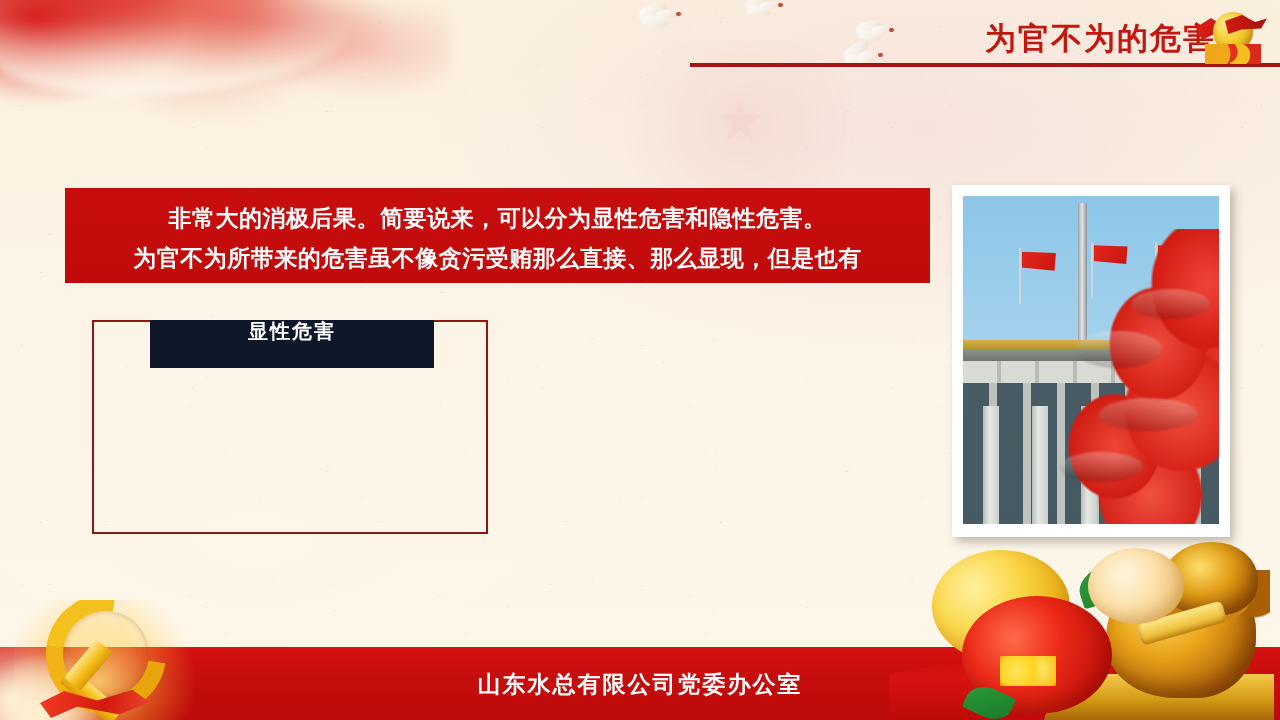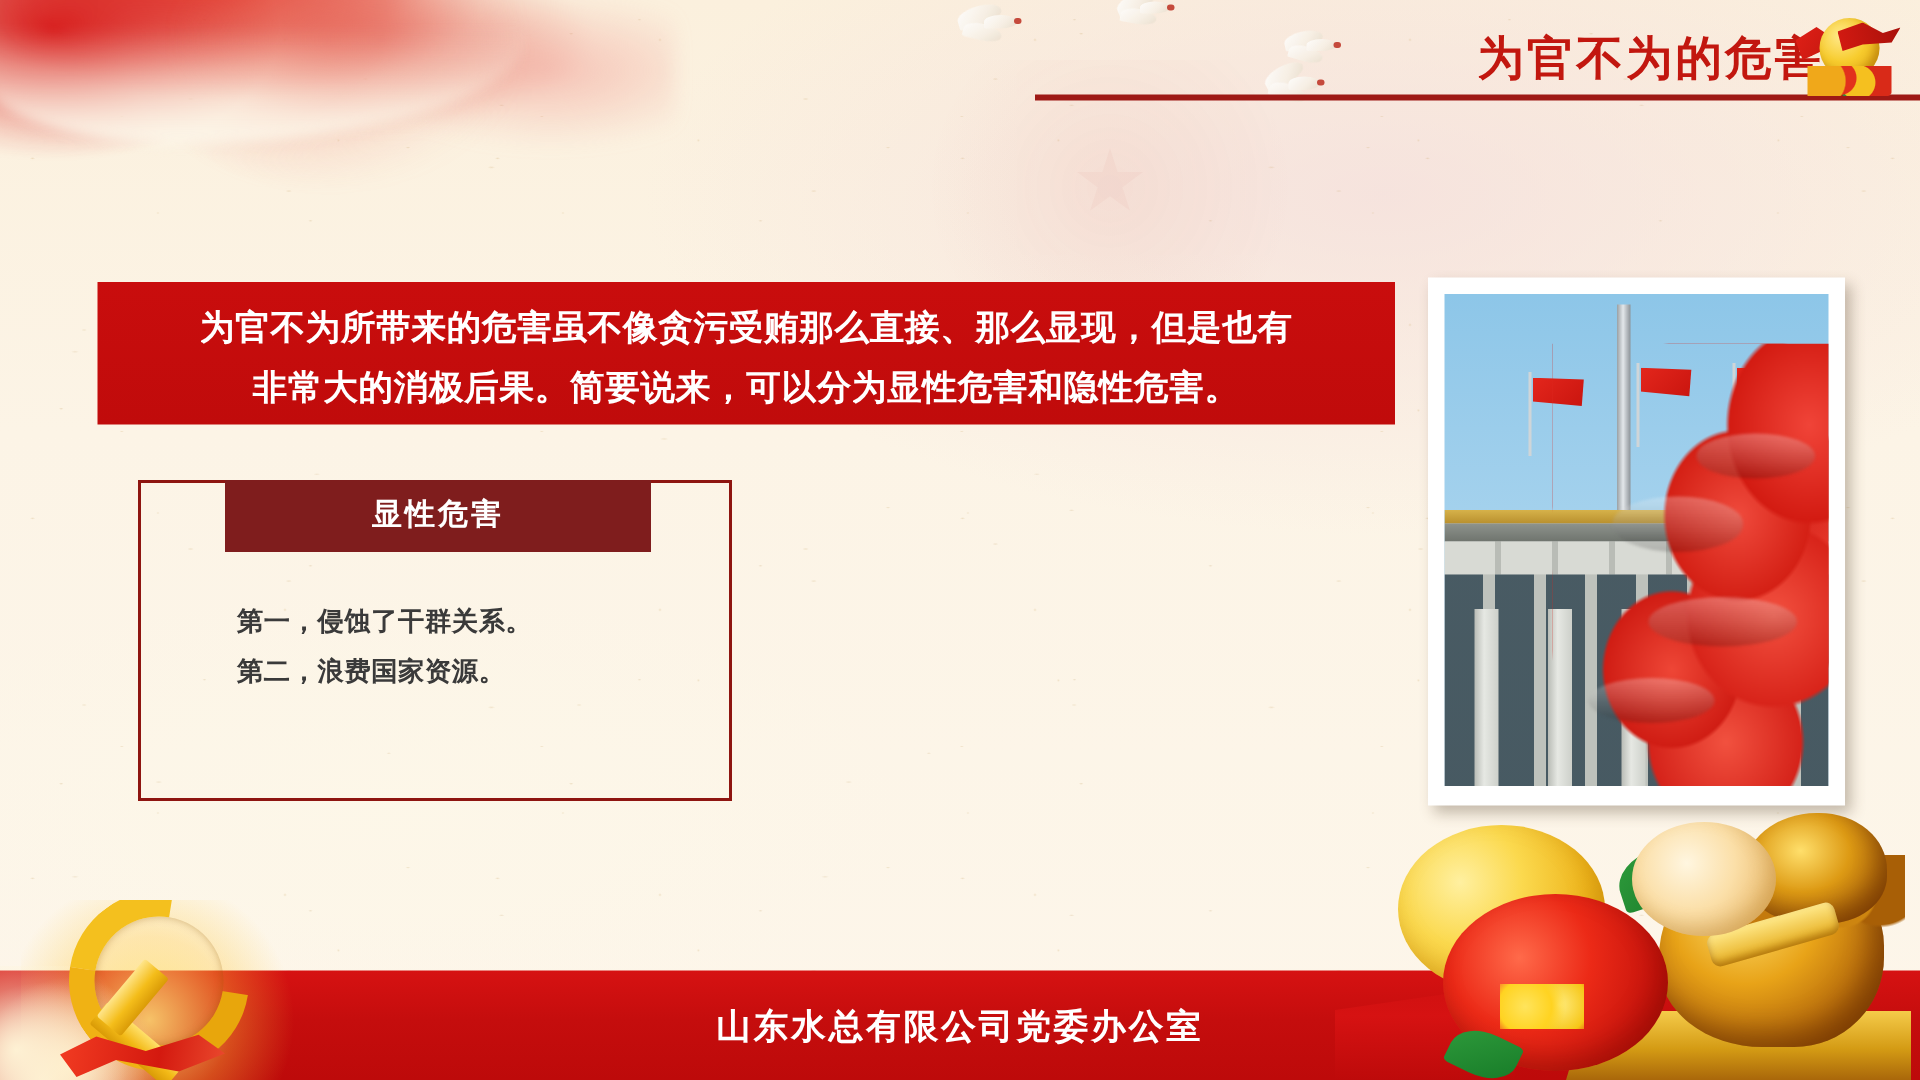--- a/index.html
+++ b/index.html
@@ -176,22 +176,22 @@
     border: 2px solid #8e1510;
     box-sizing: border-box;
     background: transparent;
   }
   .box-left  { left: 92px;  top: 320px; width: 396px; height: 214px; }
   .box-right { left: 512px; top: 320px; width: 396px; height: 214px; }
 
   .box-head {
     position: absolute; top: -2px;
     height: 48px;
-    background: #7f1d1d;
-    display: flex; align-items: center; justify-content: center;
+    background: #0f172a;
+    display: flex; justify-content: center;
     clip-path: polygon(0 0, 100% 0, 100% 100%, 55% 100%, 50% 126%, 45% 100%, 0 100%);
   }
   .box-left  .box-head { left: 56px;  width: 284px; }
   .box-right .box-head { left: 64px;  width: 284px; }
   .box-head-text {
     color: #ffffff; font-size: 20px; font-weight: bold; letter-spacing: 2px;
     position: relative; top: -2px;
   }
 
   .box-body {
@@ -462,31 +462,27 @@
   <div class="title-rule"></div>
   <div class="header-title">为官不为的危害</div>
   <div class="party-badge">
     <div class="ribbon"></div>
     <div class="ring"></div>
     <div class="ribbon2"></div>
     <div class="flower"></div>
   </div>
 
   <div class="banner">
+    <div class="banner-line">非常大的消极后果。简要说来，可以分为显性危害和隐性危害。</div>
     <div class="banner-line">为官不为所带来的危害虽不像贪污受贿那么直接、那么显现，但是也有</div>
-    <div class="banner-line">非常大的消极后果。简要说来，可以分为显性危害和隐性危害。</div>
   </div>
 
   <div class="box box-left">
     <div class="box-head">
       <span class="box-head-text">显性危害</span>
-    </div>
-    <div class="box-body">
-      <div class="box-line">第一，侵蚀了干群关系。</div>
-      <div class="box-line">第二，浪费国家资源。</div>
     </div>
   </div>
 
 
   <div class="photo-frame">
     <div class="photo">
       <div class="ph-pole"></div>
 
       <div class="ph-smallpole" style="left:22%;top:16%;"></div>
       <div class="ph-smallflag" style="left:23%;top:17%;"></div>

